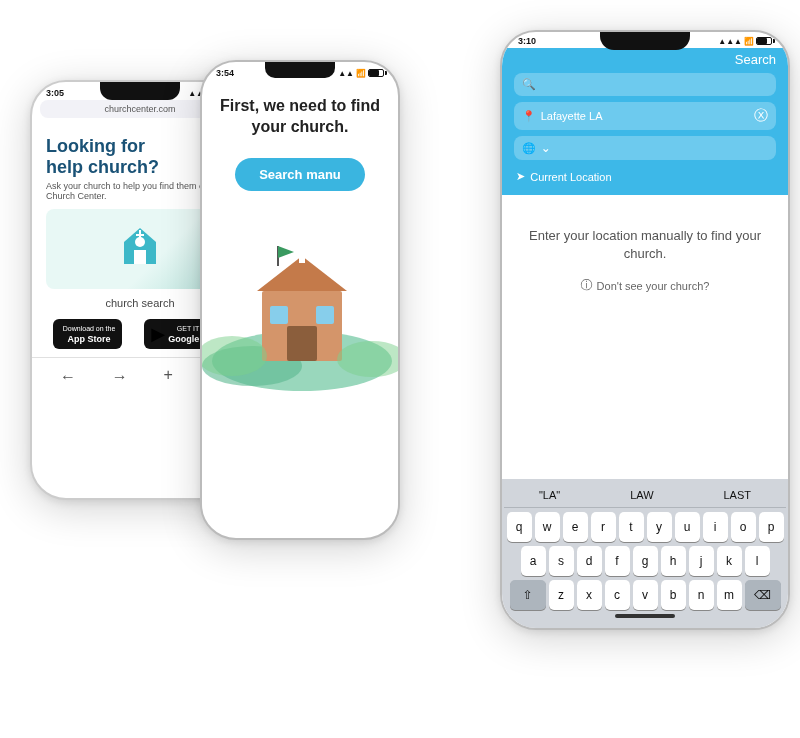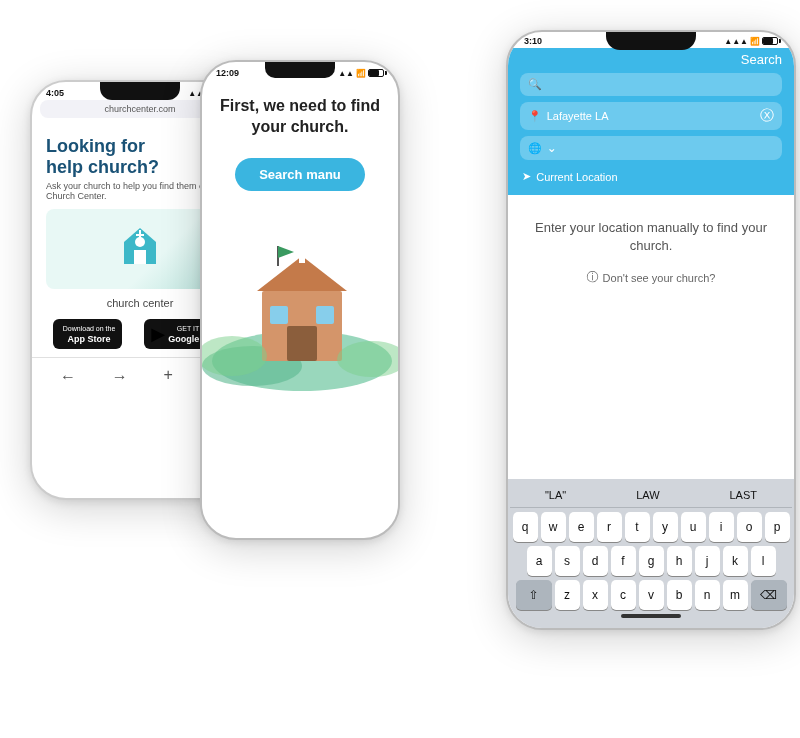--- a/index.html
+++ b/index.html
@@ -191,21 +191,21 @@
       width: 100%;
       height: 180px;
       position: relative;
       margin-top: 8px;
     }
 
     
     .phone3 {
       width: 290px;
       height: 600px;
-      right: 4px;
+      right: 10px;
       top: 30px;
       z-index: 3;
       border: 2px solid #bbb;
     }
     .phone3-notch {
       width: 90px;
       height: 18px;
       background: #111;
       border-radius: 0 0 14px 14px;
       position: absolute;
@@ -276,21 +276,21 @@
     .phone3-chevron { color: white; font-size: 12px; }
     .phone3-current-loc {
       display: flex;
       align-items: center;
       gap: 5px;
       padding: 4px 2px;
     }
     .phone3-current-loc-text { color: white; font-size: 11px; font-weight: 500; }
 
     .phone3-body {
-      padding: 24px 14px;
+      padding: 32px 14px;
       text-align: center;
     }
     .phone3-body-text {
       font-size: 13px;
       color: #555;
       margin-bottom: 14px;
       line-height: 1.4;
     }
     .phone3-dont-see {
       font-size: 11px;
@@ -391,21 +391,21 @@
     .google-play-icon { font-size: 18px; }
   </style>
 </head>
 <body>
 
 <div class="scene">
 
   <div class="phone phone1">
     <div class="phone1-notch"></div>
     <div class="phone1-status">
-      <span>4:05</span>
+      <span>3:05</span>
       <div class="phone1-status-right status-icons">
         <span>▲▲</span>
         <span>📶</span>
         <span class="battery-icon">
             <div class="battery-fill"></div>
           </span>
       </div>
     </div>
     <div class="phone1-browser-bar">churchcenter.com</div>
     <div class="phone1-content">
@@ -419,21 +419,21 @@
         <svg width="40" height="50" viewBox="0 0 40 50">
 
           <polygon points="20,4 36,18 36,40 4,40 4,18" fill="#3db8c8" rx="3"></polygon>
           <rect x="14" y="26" width="12" height="14" fill="white"></rect>
           <circle cx="20" cy="18" r="5" fill="white"></circle>
 
           <rect x="19" y="6" width="2" height="8" fill="white"></rect>
           <rect x="16" y="10" width="8" height="2" fill="white"></rect>
         </svg>
       </div>
-      <div class="phone1-app-label">church center</div>
+      <div class="phone1-app-label">church search</div>
       <div class="phone1-stores">
         <div class="store-btn">
           <span style="font-size:14px;color:white;"></span>
           <div>
             <div class="store-btn-text">Download on the</div>
             <div class="store-btn-title">App Store</div>
           </div>
         </div>
         <div class="store-btn">
           <span class="google-play-icon">▶</span>
@@ -448,21 +448,21 @@
       <span>←</span>
       <span>→</span>
       <span>+</span>
       <span>⧉</span>
     </div>
   </div>
 
   <div class="phone phone2">
     <div class="phone2-notch"></div>
     <div class="phone2-status">
-      <span>12:09</span>
+      <span>3:54</span>
       <div class="status-icons">
         <span style="font-size:8px;">▲▲</span>
         <span style="font-size:8px;">📶</span>
         <span class="battery-icon">
             <div class="battery-fill"></div>
           </span>
       </div>
     </div>
     <div class="phone2-content">
       <div class="phone2-headline">First, we need to find your church.</div>

